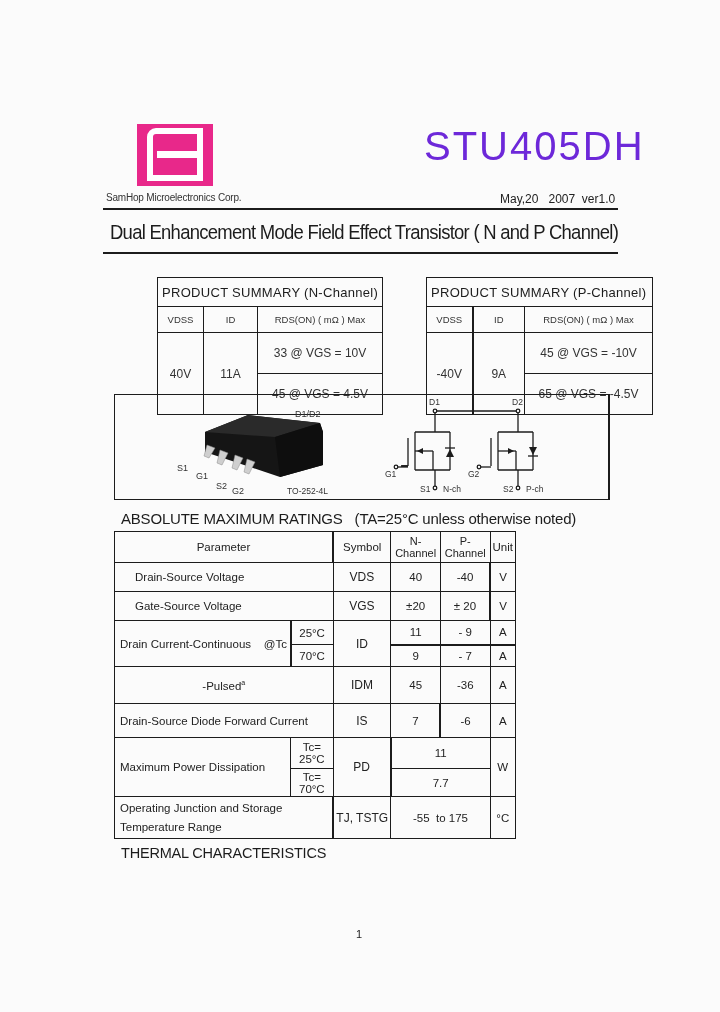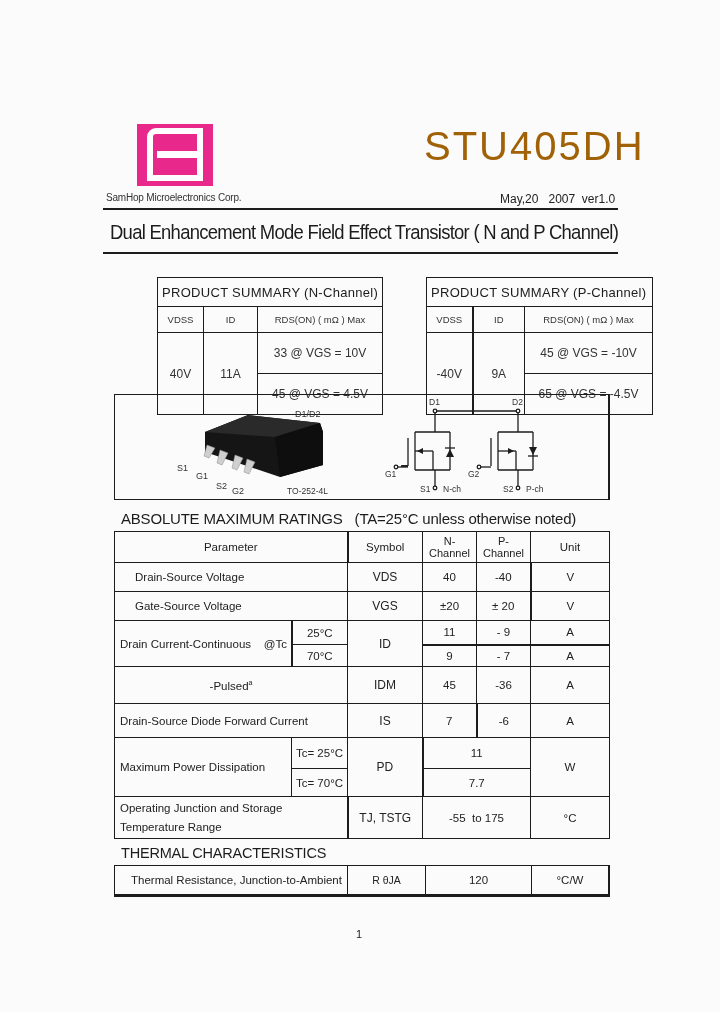--- a/index.html
+++ b/index.html
@@ -5,41 +5,41 @@
   * { box-sizing: border-box; margin: 0; padding: 0; }
   html, body { width: 720px; height: 1012px; background: #fbfbfb; }
   body { position: relative; font-family: "Liberation Sans", sans-serif; color: #1c1c1c; overflow: hidden; }
   .abs { position: absolute; }
 
   
   .logo { left: 137px; top: 124px; width: 76px; height: 62px; background: #e8288a; }
   .logo .inner { position: absolute; left: 10px; top: 4px; width: 56px; height: 53px; border: 6px solid #fff; border-radius: 9px 0 0 0; }
   .logo .bar { position: absolute; left: 20px; top: 27px; width: 46px; height: 7px; background: #fff; }
   .company { left: 106px; top: 192px; font-size: 10px; color: #333; letter-spacing: -0.2px; }
-  .part { left: 424px; top: 124px; font-size: 40px; letter-spacing: 2px; font-weight: 400; color: #a16207; }
+  .part { left: 424px; top: 124px; font-size: 40px; letter-spacing: 2px; font-weight: 400; color: #6d28d9; }
   .date { left: 500px; top: 192px; font-size: 12px; color: #222; }
   .rule { left: 103px; width: 515px; height: 2px; background: #1c1c1c; }
   .subtitle { left: 110px; top: 220px; font-size: 20.5px; letter-spacing: -0.8px; font-family: "Liberation Sans Narrow", "Liberation Sans", sans-serif; transform: scaleX(0.9); transform-origin: left; white-space: nowrap; }
 
   
   table { border-collapse: collapse; }
   .ps { position: absolute; top: 277px; font-size: 10px; margin-left: 43px; }
   .ps td { border: 1px solid #1c1c1c; text-align: center; color: #333; }
   .ps .hd td { font-size: 13px; height: 29px; text-align: left; padding-left: 4px; color: #1c1c1c; letter-spacing: 0.3px; }
   .ps .cols td { height: 26px; font-size: 9.5px; }
   .ps .v td { height: 41px; font-size: 12px; }
   .ps { border: 1.5px solid #1c1c1c; }
 
   
   .diag { left: 114px; top: 394px; width: 496px; height: 106px; border: 1.5px solid #1c1c1c; border-right-width: 2px; }
   .diag svg { position: absolute; left: 0; top: 0; }
 
   
   .sec-title { font-size: 15px; letter-spacing: -0.2px; color: #1c1c1c; white-space: nowrap; }
-  .rt { position: absolute; left: 114px; top: 531px; width: 496px; font-size: 11.5px; border: 1.5px solid #1c1c1c; }
+  .rt { position: absolute; left: 114px; top: 531px; width: 402px; font-size: 11.5px; border: 1.5px solid #1c1c1c; }
   .rt td { border: 1px solid #1c1c1c; text-align: center; color: #222; padding: 0 2px; }
   .rt td.l { text-align: left; padding-left: 20px; }
   .rt td.l2 { text-align: left; padding-left: 5px; }
   .rt td.vsym { font-size: 12px; }
   .tt { position: absolute; left: 114px; top: 865px; width: 496px; font-size: 11.5px; border-left: 1.5px solid #1c1c1c; border-bottom: 3px solid #1c1c1c; border-right: 2px solid #1c1c1c; border-top: 1.5px solid #1c1c1c; }
   .tt td { border: 1px solid #1c1c1c; text-align: center; height: 30px; color: #222; }
   .tt td.l { text-align: left; padding-left: 16px; }
   .pagenum { left: 356px; top: 928px; font-size: 11px; }
   sup { font-size: 7px; }
 </style>
@@ -266,22 +266,16 @@
 
 <div class="abs sec-title" style="left:121px;top:845px;font-size:14.5px">THERMAL CHARACTERISTICS</div>
 <table class="tt">
   <colgroup>
       <col style="width:233px">
       <col style="width:78px">
       <col style="width:106px">
       <col>
     </colgroup>
   <tbody>
-  <tr>
-    <td class="l">Thermal Resistance, Junction-to-Ambient</td>
-    <td style="font-size:10.5px">R θJA</td>
-    <td>120</td>
-    <td>°C/W</td>
-  </tr>
 </tbody>
   </table>
 
 <div class="abs pagenum">1</div>
 
 </body></html>

